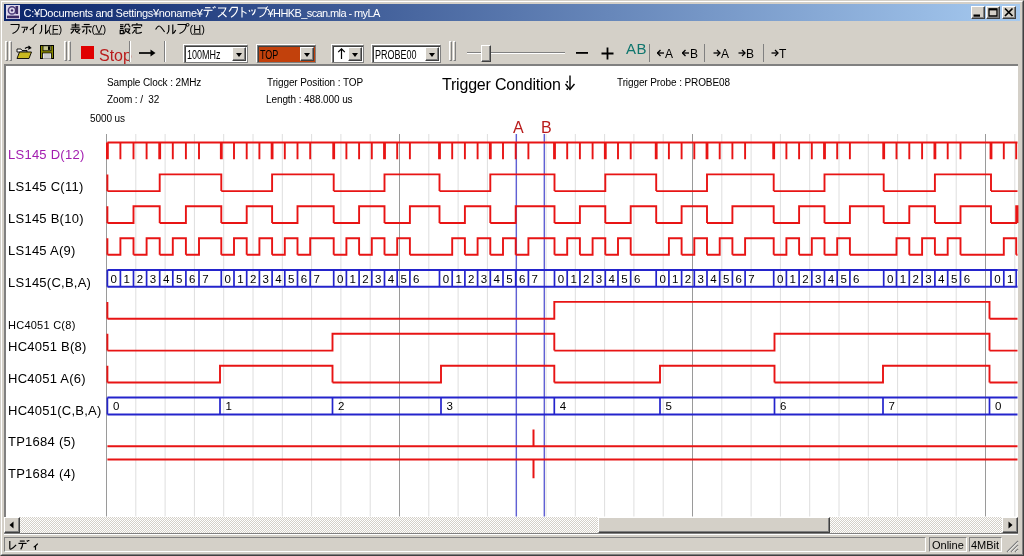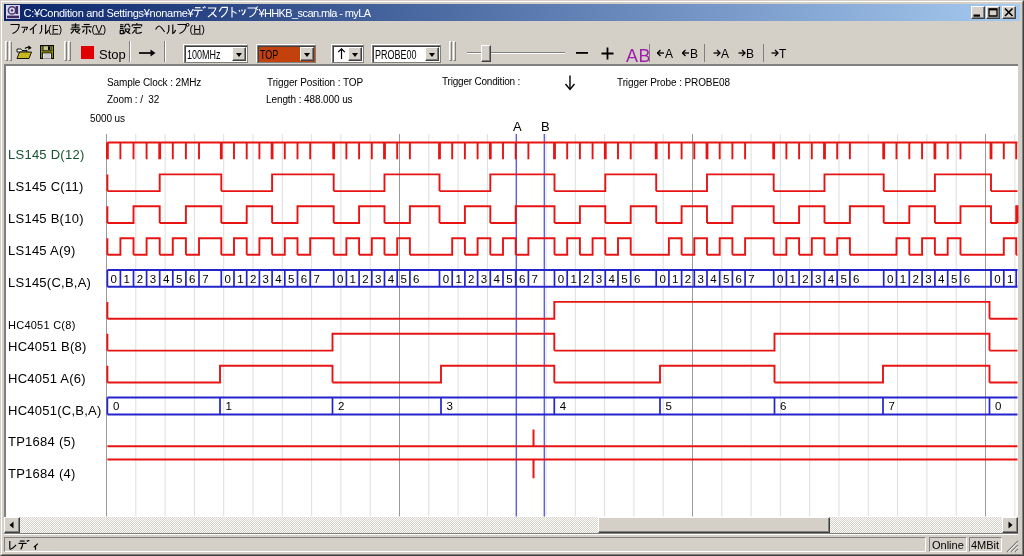--- a/index.html
+++ b/index.html
@@ -1,33 +1,33 @@
 <!DOCTYPE html>
 <html><head><meta charset="utf-8">
 <style>
 *{margin:0;padding:0;box-sizing:border-box}
 .abs>svg{display:block}
 div.abs svg{display:block}
 html,body{width:1024px;height:556px;overflow:hidden;font-family:"Liberation Sans",sans-serif;background:#d4d0c8;position:relative}
 .abs{position:absolute}
-.t12{font-size:13px;color:#000000;white-space:pre}
+.t12{font-size:16px;color:#b91c1c;white-space:pre}
 .t13{font-size:10px;letter-spacing:-0.1px;color:#000;white-space:pre}
 </style></head><body>
 
 <div class="abs" style="left:0;top:0;width:1024px;height:556px;background:#d4d0c8;border-left:1px solid #d4d0c8;border-top:1px solid #d4d0c8;border-right:1px solid #404040;border-bottom:1px solid #404040"></div>
 <div class="abs" style="left:1px;top:1px;width:1022px;height:554px;border-left:1px solid #fff;border-top:1px solid #fff;border-right:1px solid #808080;border-bottom:1px solid #808080"></div>
 <div class="abs" style="left:4px;top:4px;width:1016px;height:17px;background:linear-gradient(90deg,#0a246a,#a6caf0)"></div>
 <svg class="abs" style="left:6px;top:5px" width="14" height="14" viewBox="0 0 14 14">
 <rect x="0" y="0" width="14" height="14" fill="#dcd6ea"></rect>
 <circle cx="6" cy="5.4" r="3.6" fill="none" stroke="#4a3a78" stroke-width="1.5"></circle>
 <circle cx="6" cy="5.4" r="1.2" fill="#3d2b66"></circle>
 <rect x="9.5" y="1" width="2.6" height="8" fill="#3d2b66"></rect>
 <rect x="1" y="10.6" width="12" height="2.6" fill="#3d2b66"></rect>
 </svg>
-<div class="abs" style="left:23.5px;top:6px;height:13px;color:#fff;font-size:11px;white-space:pre"><span style="letter-spacing:-0.3px">C:¥Condition and Settings¥noname¥</span><svg width="65" height="13" viewBox="0 0 65 13" style="display:inline-block;vertical-align:-2.5px">
+<div class="abs" style="left:23.5px;top:6px;height:13px;color:#fff;font-size:11px;white-space:pre"><span style="letter-spacing:-0.3px">C:¥Documents and Settings¥noname¥</span><svg width="65" height="13" viewBox="0 0 65 13" style="display:inline-block;vertical-align:-2.5px">
       <g transform="translate(0 0.5)" fill="none" stroke="#fff" stroke-width="1.15">
         <path d="M2 1.2 H7.5"></path>
         <path d="M0.5 3.8 H9.5"></path>
         <path d="M5.2 3.8 Q5.2 7.5 3 10.5"></path>
         <path d="M9.8 0.5 L10.8 1.9"></path>
         <path d="M11.4 -0.1 L12.4 1.3"></path>
       </g>
       <g transform="translate(14 0.5)" fill="none" stroke="#fff" stroke-width="1.15">
         <path d="M1 1.5 H8.8 Q8 6 1 10.5"></path>
         <path d="M4.5 6 Q7 8 9.5 10.5"></path>
@@ -199,21 +199,21 @@
 <div class="abs" style="left:449px;top:41px;width:3px;height:20px;background:#d4d0c8;border-top:1px solid #fff;border-left:1px solid #fff;border-right:1px solid #808080;border-bottom:1px solid #808080"></div>
 <div class="abs" style="left:453px;top:41px;width:3px;height:20px;background:#d4d0c8;border-top:1px solid #fff;border-left:1px solid #fff;border-right:1px solid #808080;border-bottom:1px solid #808080"></div>
 <div class="abs" style="left:467px;top:52px;width:98px;height:2px;border-top:1px solid #808080;border-bottom:1px solid #fff"></div>
 <div class="abs" style="left:481px;top:45px;width:10px;height:17px;background:#d4d0c8;border-top:1px solid #fff;border-left:1px solid #fff;border-right:1px solid #404040;border-bottom:1px solid #404040;box-shadow:inset -1px -1px 0 #808080"></div>
 <svg class="abs" style="left:576px;top:52px" width="13" height="3" viewBox="0 0 13 3">
     <rect x="0" y="0" width="12" height="1.8" fill="#000"></rect>
   </svg>
 <svg class="abs" style="left:601px;top:47px" width="13" height="13" viewBox="0 0 13 13">
     <path d="M6.5 0.5 V12.5 M0.5 6.5 H12.5" stroke="#000" stroke-width="1.8"></path>
   </svg>
-<div class="abs" style="left:626px;top:46px;font-size:18px;color:#a21caf;letter-spacing:0.5px">AB</div>
+<div class="abs" style="left:626px;top:40px;font-size:15px;color:#0f766e;letter-spacing:0.5px">AB</div>
 <div class="abs" style="left:649px;top:44px;width:1px;height:18px;background:#808080"></div>
 <svg class="abs" style="left:656.5px;top:48px" width="16" height="11" viewBox="0 0 16 11">
     <path d="M0.5 5 H7" stroke="#000" stroke-width="1.3" fill="none"></path>
     <path d="M3.5 2 L0.5 5 L3.5 8" stroke="#000" stroke-width="1.3" fill="none"></path>
     <text x="8" y="9.5" font-size="12" font-family="Liberation Sans" fill="#000">A</text>
   </svg>
 <svg class="abs" style="left:681.5px;top:48px" width="16" height="11" viewBox="0 0 16 11">
     <path d="M0.5 5 H7" stroke="#000" stroke-width="1.3" fill="none"></path>
     <path d="M3.5 2 L0.5 5 L3.5 8" stroke="#000" stroke-width="1.3" fill="none"></path>
     <text x="8" y="9.5" font-size="12" font-family="Liberation Sans" fill="#000">B</text>
@@ -231,32 +231,32 @@
   </svg>
 <div class="abs" style="left:763px;top:44px;width:1px;height:18px;background:#808080"></div>
 <svg class="abs" style="left:771px;top:48px" width="16" height="11" viewBox="0 0 16 11">
     <path d="M0.5 5 H7" stroke="#000" stroke-width="1.3" fill="none"></path>
     <path d="M4 2 L7 5 L4 8" stroke="#000" stroke-width="1.3" fill="none"></path>
     <text x="8" y="9.5" font-size="12" font-family="Liberation Sans" fill="#000">T</text>
   </svg>
 <div class="abs" style="left:4px;top:64px;width:1014px;height:453px;background:#fff;border-left:2px solid #808080;border-top:2px solid #808080"></div>
 <div class="abs t13" style="left:107px;top:77px">Sample Clock : 2MHz</div>
 <div class="abs t13" style="left:267px;top:77px">Trigger Position : TOP</div>
-<div class="abs" style="left:442px;top:76px;font-size:10px;letter-spacing:-0.2px;color:#000;white-space:pre">Trigger Condition :</div>
+<div class="abs" style="left:442px;top:76px;font-size:16px;letter-spacing:-0.2px;color:#000;white-space:pre">Trigger Condition :</div>
 <svg class="abs" style="left:564px;top:75px" width="13" height="16" viewBox="0 0 13 16">
     <path d="M6 0.5 V14" stroke="#000" stroke-width="1.4" fill="none"></path>
     <path d="M1.5 9 L6 14.5 L10.5 9" stroke="#000" stroke-width="1.4" fill="none"></path>
   </svg>
 <div class="abs t13" style="left:617px;top:77px">Trigger Probe : PROBE08</div>
 <div class="abs t13" style="left:107px;top:94px">Zoom : /  32</div>
 <div class="abs t13" style="left:266px;top:94px">Length : 488.000 us</div>
 <div class="abs t13" style="left:90px;top:113px">5000 us</div>
 <div class="abs t12" style="left:513px;top:119px">A</div>
 <div class="abs t12" style="left:541px;top:119px">B</div>
-<div class="abs" style="left:8px;top:147.3px;font-size:13px;letter-spacing:0.25px;color:#14532d;white-space:pre">LS145 D(12)</div>
+<div class="abs" style="left:8px;top:147.3px;font-size:13px;letter-spacing:0.25px;color:#a21caf;white-space:pre">LS145 D(12)</div>
 <div class="abs" style="left:8px;top:179.2px;font-size:13px;letter-spacing:0.25px;color:#000;white-space:pre">LS145 C(11)</div>
 <div class="abs" style="left:8px;top:211.1px;font-size:13px;letter-spacing:0.25px;color:#000;white-space:pre">LS145 B(10)</div>
 <div class="abs" style="left:8px;top:243.0px;font-size:13px;letter-spacing:0.25px;color:#000;white-space:pre">LS145 A(9)</div>
 <div class="abs" style="left:8px;top:274.9px;font-size:13px;letter-spacing:0.25px;color:#000;white-space:pre">LS145(C,B,A)</div>
 <div class="abs" style="left:8px;top:319px;font-size:11px;letter-spacing:0.25px;color:#000;white-space:pre">HC4051 C(8)</div>
 <div class="abs" style="left:8px;top:338.7px;font-size:13px;letter-spacing:0.25px;color:#000;white-space:pre">HC4051 B(8)</div>
 <div class="abs" style="left:8px;top:370.6px;font-size:13px;letter-spacing:0.25px;color:#000;white-space:pre">HC4051 A(6)</div>
 <div class="abs" style="left:8px;top:402.5px;font-size:13px;letter-spacing:0.25px;color:#000;white-space:pre">HC4051(C,B,A)</div>
 <div class="abs" style="left:8px;top:434.4px;font-size:13px;letter-spacing:0.25px;color:#000;white-space:pre">TP1684 (5)</div>
 <div class="abs" style="left:8px;top:466.3px;font-size:13px;letter-spacing:0.25px;color:#000;white-space:pre">TP1684 (4)</div>

